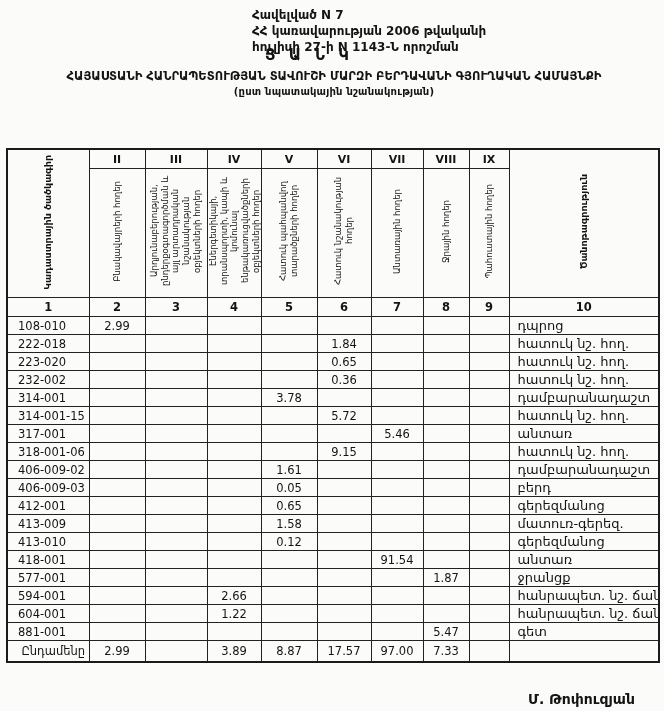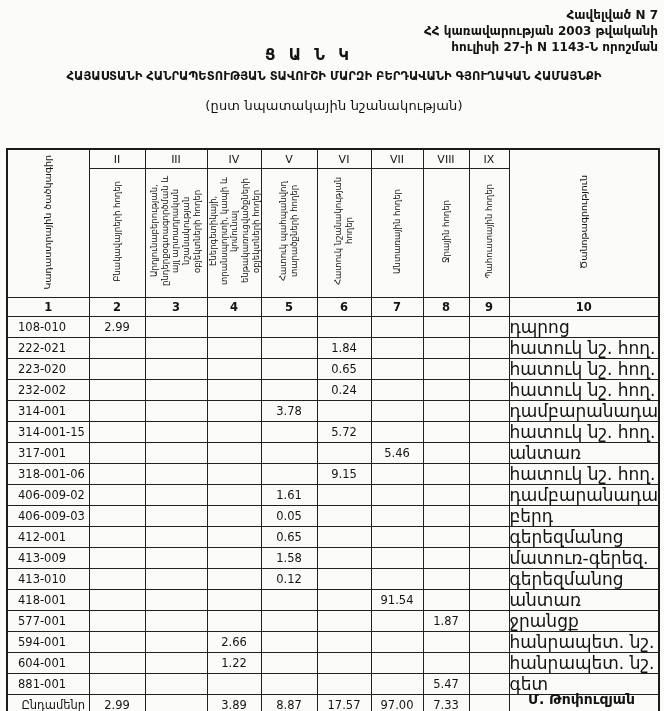--- a/index.html
+++ b/index.html
@@ -8,87 +8,87 @@
     background:#fbfbf9;
     font-family:"DejaVu Sans", sans-serif;
     color:#141414;
     -webkit-font-smoothing:none;
   }
   .page{position:relative;width:664px;height:711px;overflow:hidden;}
 
   
   .top-right{
     position:absolute;top:7px;left:252px;width:406px;
-    text-align:right;font-weight:bold;font-size:12px;line-height:1.35;
+    text-align:left;font-weight:bold;font-size:12px;line-height:1.35;
   }
 
   
   .doc-title{
     position:absolute;top:46px;left:0;width:592px;
     text-align:center;font-weight:bold;font-size:15px;letter-spacing:4px;padding-left:13px;
   }
 
   
   .subtitle{
     position:absolute;top:68px;left:6px;width:656px;
     text-align:center;font-weight:bold;font-size:11.5px;line-height:1.45;
   }
-  .subtitle .line3{font-weight:normal;font-size:13px;letter-spacing:0.2px;margin-top:12px;}
+  .subtitle .line3{font-weight:bold;font-size:10px;letter-spacing:0.2px;}
 
   
   table.land{
     position:absolute;top:148px;left:6px;
     width:652px;border-collapse:collapse;table-layout:fixed;
     border:2px solid #1b1b1b;
   }
   table.land th, table.land td{
     border:1.4px solid #222;
     padding:0;margin:0;
     font-weight:normal;
     overflow:hidden;
     white-space:nowrap;
   }
-  tr.roman th{height:18px;font-size:11px;text-align:center;font-weight:normal;}
+  tr.roman th{height:18px;font-size:11px;text-align:center;font-weight:bold;}
   tr.vheads th{height:128px;vertical-align:middle;text-align:center;}
   .vtext{
     display:inline-block;
     writing-mode:vertical-rl;
     transform:rotate(180deg);
     font-size:8.5px;line-height:1.25;
     max-height:120px;
     white-space:normal;
     text-align:center;
   }
   .vtext.span2{max-height:142px;font-size:9.5px;}
   tr.numbers th{height:18px;font-size:11.5px;font-weight:bold;text-align:center;}
   tbody td{height:17px;font-size:11.5px;}
   tbody td.code{text-align:left;padding-left:10px;}
   tbody td.num{text-align:center;}
-  tbody td.note{text-align:left;padding-left:0;font-size:17px;}
+  tbody td.note{text-align:left;padding-left:8px;font-size:13px;}
   tr.total-row td{height:20px;}
   tr.total-row td.code{text-align:center;padding-left:10px;}
 
   
   .footer-left{
     position:absolute;left:46px;top:662px;
     font-weight:bold;font-size:12px;line-height:1.32;
   }
   .signature{
     position:absolute;left:528px;top:691px;
     font-weight:bold;font-size:14px;
   }
 </style>
 </head>
 <body>
 
 <div class="page">
 
   <div class="top-right">
     <div>Հավելված N 7</div>
-    <div>ՀՀ կառավարության 2003 թվականի</div>
+    <div>ՀՀ կառավարության 2006 թվականի</div>
     <div>հուլիսի 27-ի N 1143-Ն որոշման</div>
   </div>
 
   <div class="doc-title">Ց Ա Ն Կ</div>
 
   <div class="subtitle">
     <div class="line1">ՀԱՅԱՍՏԱՆԻ ՀԱՆՐԱՊԵՏՈՒԹՅԱՆ ՏԱՎՈՒՇԻ ՄԱՐԶԻ ԲԵՐԴԱՎԱՆԻ ԳՅՈՒՂԱԿԱՆ ՀԱՄԱՅՆՔԻ</div>
     <div class="line3">(ըստ նպատակային նշանակության)</div>
   </div>
 
@@ -148,21 +148,21 @@
           <td class="num"></td>
           <td class="num"></td>
           <td class="num"></td>
           <td class="num"></td>
           <td class="num"></td>
           <td class="num"></td>
           <td class="num"></td>
           <td class="note">դպրոց</td>
         </tr>
         <tr>
-          <td class="code">222-021</td>
+          <td class="code">222-018</td>
           <td class="num"></td>
           <td class="num"></td>
           <td class="num"></td>
           <td class="num"></td>
           <td class="num">1.84</td>
           <td class="num"></td>
           <td class="num"></td>
           <td class="num"></td>
           <td class="note">հատուկ նշ. հող.</td>
         </tr>
@@ -177,21 +177,21 @@
           <td class="num"></td>
           <td class="num"></td>
           <td class="note">հատուկ նշ. հող.</td>
         </tr>
         <tr>
           <td class="code">232-002</td>
           <td class="num"></td>
           <td class="num"></td>
           <td class="num"></td>
           <td class="num"></td>
-          <td class="num">0.24</td>
+          <td class="num">0.36</td>
           <td class="num"></td>
           <td class="num"></td>
           <td class="num"></td>
           <td class="note">հատուկ նշ. հող.</td>
         </tr>
         <tr>
           <td class="code">314-001</td>
           <td class="num"></td>
           <td class="num"></td>
           <td class="num"></td>

